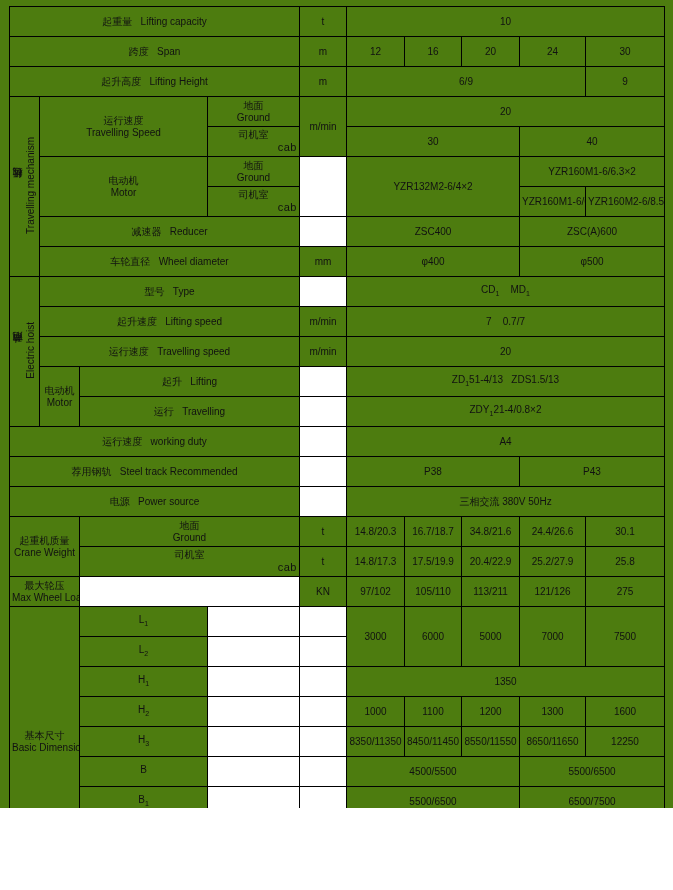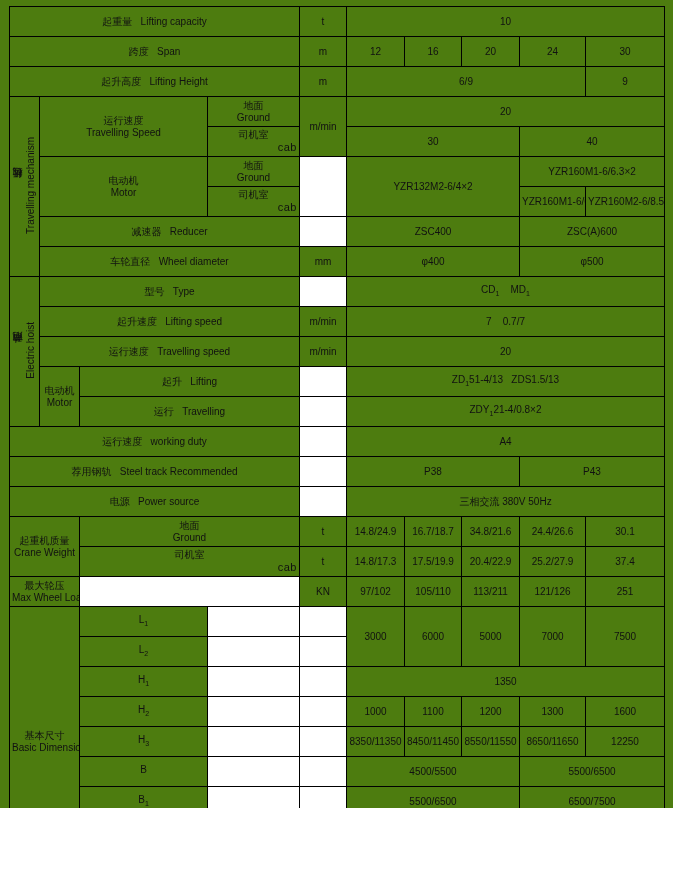--- a/index.html
+++ b/index.html
@@ -280,51 +280,51 @@
   <tr>
     <td class="lbl two" colspan="2" rowspan="2">
       <span class="cn">起重机质量</span>
       <span class="en">Crane Weight</span>
     </td>
     <td class="two" colspan="2">
       <span class="cn">地面</span>
       <span class="en">Ground</span>
     </td>
     <td class="unit">t</td>
-    <td class="small">14.8/24.9</td>
+    <td class="small">14.8/20.3</td>
     <td class="small">16.7/18.7</td>
     <td class="small">34.8/21.6</td>
     <td class="small">24.4/26.6</td>
     <td class="small">30.1</td>
   </tr>
   <tr>
     <td class="two" colspan="2">
       <span class="cn">司机室</span>
       <span class="en cabbig">cab</span>
     </td>
     <td class="unit">t</td>
     <td class="small">14.8/17.3</td>
     <td class="small">17.5/19.9</td>
     <td class="small">20.4/22.9</td>
     <td class="small">25.2/27.9</td>
-    <td class="small">37.4</td>
+    <td class="small">25.8</td>
   </tr>
 
   <tr>
     <td class="lbl two" colspan="2">
       <span class="cn">最大轮压</span>
       <span class="en">Max Wheel Load</span>
     </td>
     <td class="blank" colspan="2"></td>
     <td class="unit">KN</td>
     <td class="small">97/102</td>
     <td class="small">105/110</td>
     <td class="small">113/211</td>
     <td class="small">121/126</td>
-    <td class="small">251</td>
+    <td class="small">275</td>
   </tr>
 
   <tr>
     <td colspan="2" rowspan="9" class="lbl two">
       <span class="cn">基本尺寸</span>
       <span class="en">Basic  Dimensions</span>
     </td>
     <td>
       <span>L</span><span class="sub">1</span>
     </td>

